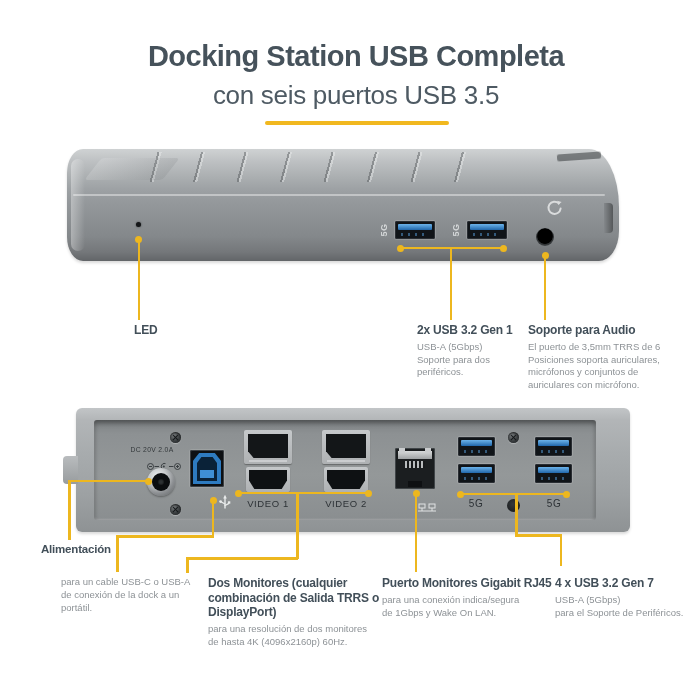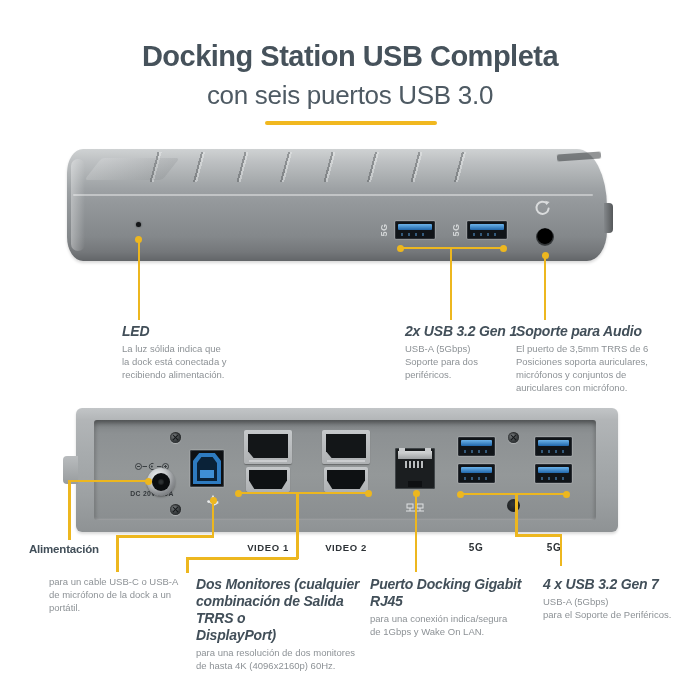--- a/index.html
+++ b/index.html
@@ -1,31 +1,31 @@
 <!DOCTYPE html>
 <html><head>
 <meta charset="utf-8">
 <style>
   html,body{margin:0;padding:0;background:#ffffff;}
   #canvas{position:relative;width:700px;height:700px;background:#ffffff;overflow:hidden;
           font-family:"Liberation Sans", sans-serif;}
-  .abs{position:absolute;}
+  .abs{position:absolute;padding-left:12px;}
 
   
   .title1{left:0;right:0;top:40px;text-align:center;font-size:29px;font-weight:700;
           color:#46525b;letter-spacing:-0.5px;}
   .title2{left:0;right:0;top:80px;text-align:center;font-size:26px;font-weight:400;
           color:#4e5a63;letter-spacing:-0.3px;}
   .underline{left:265px;top:121px;width:172px;height:4px;background:#f1b81f;border-radius:2px;}
 
   
   .co-line{position:absolute;background:#edb71f;}
   .co-dot{position:absolute;width:7px;height:7px;border-radius:50%;background:#edb71f;}
-  .co-title{font-size:14px;font-weight:700;color:#424f59;letter-spacing:-0.2px;
-            line-height:1.22;white-space:pre-line;margin:0 0 3px 0;font-style:italic;}
+  .co-title{font-size:12px;font-weight:700;color:#424f59;letter-spacing:-0.2px;
+            line-height:1.22;white-space:pre-line;margin:0 0 3px 0;}
   .co-body{font-size:9.5px;font-weight:400;color:#8d9296;line-height:1.36;white-space:pre-line;}
 
   
   .front-body{left:67px;top:149px;width:540px;height:112px;
     border-radius:16px 30px 20px 16px / 24px 58px 30px 24px;
     background:linear-gradient(180deg,#cfd2d3 0%,#bcbfc1 12%,#abafb1 25%,#9da1a4 36%,
                #94989b 48%,#8c9093 63%,#84888b 78%,#74777a 92%,#626568 100%);
     box-shadow:0 2px 3px rgba(0,0,0,0.15);}
   .crease{position:absolute;left:6px;right:14px;top:45px;height:2px;
           background:rgba(255,255,255,0.4);border-radius:2px;}
@@ -60,21 +60,21 @@
 
   
   .back-body{left:76px;top:408px;width:542px;height:124px;border-radius:6px;
     background:linear-gradient(180deg,#c2c5c7 0%,#b2b5b7 10%,#a8acae 35%,#9da1a3 70%,#8e9294 100%);
     box-shadow:0 2px 3px rgba(0,0,0,0.15);}
   .back-tab{position:absolute;left:-13px;top:48px;width:15px;height:28px;border-radius:4px 0 0 4px;
     background:linear-gradient(180deg,#b9bcbe,#989c9e);}
   .back-panel{position:absolute;left:18px;top:12px;width:502px;height:100px;border-radius:3px;
     background:linear-gradient(180deg,#7d8183 0%,#8d9193 14%,#949899 55%,#8a8e90 100%);
     box-shadow:inset 0 3px 5px rgba(0,0,0,0.4), inset 0 -1px 2px rgba(255,255,255,0.25);}
-  .panel-label{position:absolute;font-weight:700;color:#2d3236;text-align:center;margin-top:44px;}
+  .panel-label{position:absolute;font-weight:400;color:#2d3236;text-align:center;}
   .lbl-video{font-size:9.5px;letter-spacing:0.6px;width:80px;top:78px;}
   .lbl-5g{font-size:10px;letter-spacing:0.5px;width:40px;top:78px;}
   .lbl-dc{font-size:6.8px;letter-spacing:0.3px;width:80px;top:26px;left:18px;color:#33383b;}
 
   .screw{position:absolute;width:11px;height:11px;border-radius:50%;
     background:radial-gradient(circle at 35% 30%, #787c7e, #3a3e40 55%, #212426);
     box-shadow:0 1px 1px rgba(255,255,255,0.3), inset 0 1px 2px rgba(0,0,0,0.6);}
   .screw i{position:absolute;left:2px;top:4.8px;width:7px;height:1.4px;background:#15181a;display:block;}
   .screw i.s1{transform:rotate(45deg);} .screw i.s2{transform:rotate(-45deg);}
   .hole{position:absolute;width:13px;height:13px;border-radius:50%;
@@ -113,21 +113,21 @@
   .rj45-tab{position:absolute;left:13px;right:13px;bottom:2px;height:6px;background:#0e1012;}
 
   .aliment-label{font-size:11.5px;font-weight:700;color:#424f59;letter-spacing:-0.2px;}
 </style>
 </head>
 <body>
 
 <div id="canvas">
 
   <div class="abs title1">Docking Station USB Completa</div>
-  <div class="abs title2">con seis puertos USB 3.0</div>
+  <div class="abs title2">con seis puertos USB 3.5</div>
   <div class="abs underline"></div>
 
   <div class="abs front-body">
     <div class="left-sheen"></div>
     <div class="vents"></div>
     <div class="logo-etch"></div>
     <div class="logo-print"></div>
     <div class="crease"></div>
     <div class="led"></div>
 
@@ -160,23 +160,20 @@
   <div class="co-dot" style="left:396.5px;top:244.5px;"></div>
   <div class="co-dot" style="left:499.5px;top:244.5px;"></div>
   <div class="co-line" style="left:400px;top:246.5px;width:103px;height:2.5px;"></div>
   <div class="co-line" style="left:449.5px;top:248px;width:2.5px;height:72px;"></div>
 
   <div class="co-dot" style="left:541.5px;top:252px;"></div>
   <div class="co-line" style="left:543.5px;top:258px;width:2.5px;height:62px;"></div>
 
   <div class="abs" style="left:122px;top:323px;width:130px;">
     <div class="co-title">LED</div>
-    <div class="co-body">La luz sólida indica que
-la dock está conectada y
-recibiendo alimentación.</div>
   </div>
   <div class="abs" style="left:405px;top:323px;width:120px;">
     <div class="co-title">2x USB 3.2 Gen 1</div>
     <div class="co-body">USB-A (5Gbps)
 Soporte para dos
 periféricos.</div>
   </div>
   <div class="abs" style="left:516px;top:323px;width:178px;">
     <div class="co-title">Soporte para Audio</div>
     <div class="co-body">El puerto de 3,5mm TRRS de 6
@@ -323,32 +320,32 @@
   <div class="co-dot" style="left:562.5px;top:490.5px;"></div>
   <div class="co-line" style="left:460px;top:492.5px;width:106px;height:2.5px;"></div>
   <div class="co-line" style="left:515px;top:494px;width:2.5px;height:42px;"></div>
   <div class="co-line" style="left:515px;top:534px;width:47px;height:2.5px;"></div>
   <div class="co-line" style="left:559.5px;top:535px;width:2.5px;height:31px;"></div>
 
   <div class="abs aliment-label" style="left:29px;top:543px;">Alimentación</div>
 
   <div class="abs" style="left:49px;top:576px;width:160px;">
     <div class="co-body">para un cable USB-C o USB-A
-de micrófono de la dock a un
+de conexión de la dock a un
 portátil.</div>
   </div>
   <div class="abs" style="left:196px;top:576px;width:180px;">
     <div class="co-title">Dos Monitores (cualquier
 combinación de Salida TRRS o
 DisplayPort)</div>
     <div class="co-body">para una resolución de dos monitores
 de hasta 4K (4096x2160p) 60Hz.</div>
   </div>
   <div class="abs" style="left:370px;top:576px;width:180px;">
-    <div class="co-title">Puerto Docking Gigabit RJ45</div>
+    <div class="co-title">Puerto Monitores Gigabit RJ45</div>
     <div class="co-body">para una conexión indica/segura
 de 1Gbps y Wake On LAN.</div>
   </div>
   <div class="abs" style="left:543px;top:576px;width:155px;">
     <div class="co-title">4 x USB 3.2 Gen 7</div>
     <div class="co-body">USB-A (5Gbps)
 para el Soporte de Periféricos.</div>
   </div>
 
 </div>

